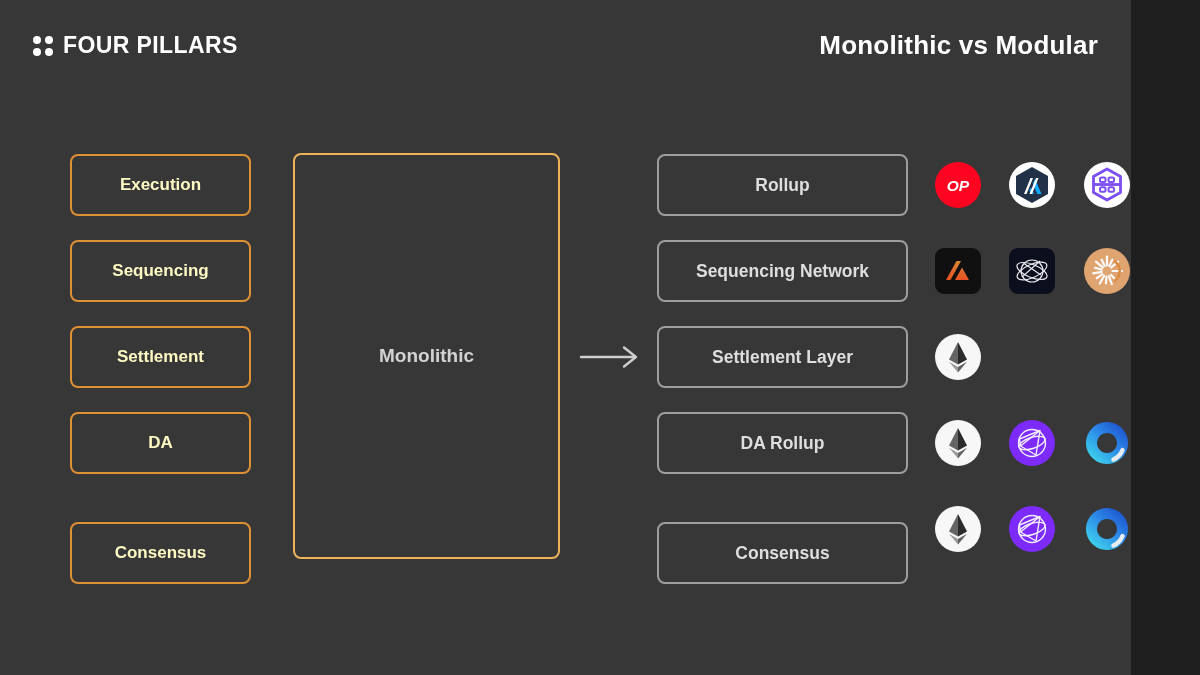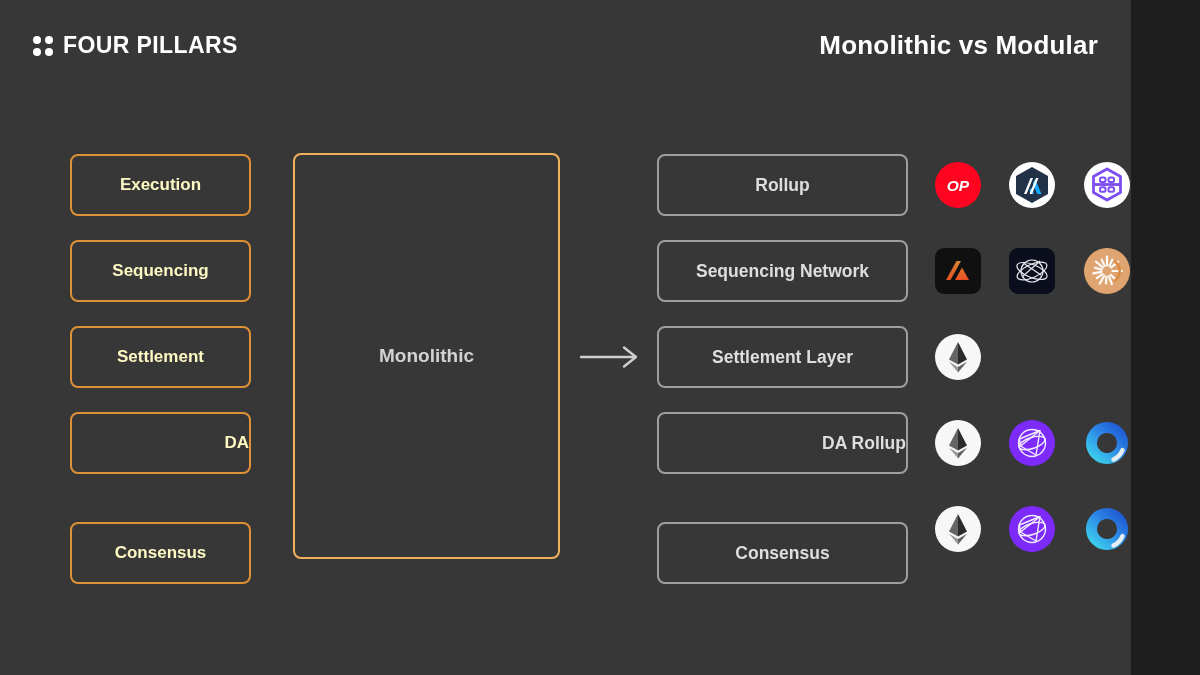--- a/index.html
+++ b/index.html
@@ -13,21 +13,21 @@
   .brand-text{color:#ffffff;font-size:23px;font-weight:700;letter-spacing:0.4px;}
   .deck-title{position:absolute;right:33px;top:30px;color:#ffffff;font-size:26px;font-weight:700;letter-spacing:0.2px;text-align:center;}
 
   
   .box{position:absolute;display:flex;align-items:center;justify-content:center;
        border-radius:8px;box-sizing:border-box;color:#fef9c3;font-weight:700;}
   .pillar{left:70px;width:181px;height:62px;border:2px solid #de9035;font-size:17px;}
   .mono{left:293px;top:153px;width:267px;height:406px;border:2px solid #efb25a;font-size:19px;color:#d2d2d2;}
   .modbox{left:657px;width:251px;height:62px;border:2px solid #9e9e9e;font-size:17.5px;color:#dedede;}
 
-  .r0{top:154px;} .r1{top:240px;} .r2{top:326px;} .r3{top:412px;justify-content:flex-end;} .r4{top:522px;}
+  .r0{top:154px;} .r1{top:240px;} .r2{top:326px;} .r3{top:412px;} .r4{top:522px;}
 
   .arrow{position:absolute;left:578px;top:344px;}
 
   
   .icon{position:absolute;width:46px;height:46px;}
   .c1{left:935px;} .c2{left:1009px;} .c3{left:1084px;}
   .ir0{top:162px;} .ir1{top:248px;} .ir2{top:334px;} .ir3{top:420px;} .ir4{top:506px;}
 </style>
 </head>
 <body>

